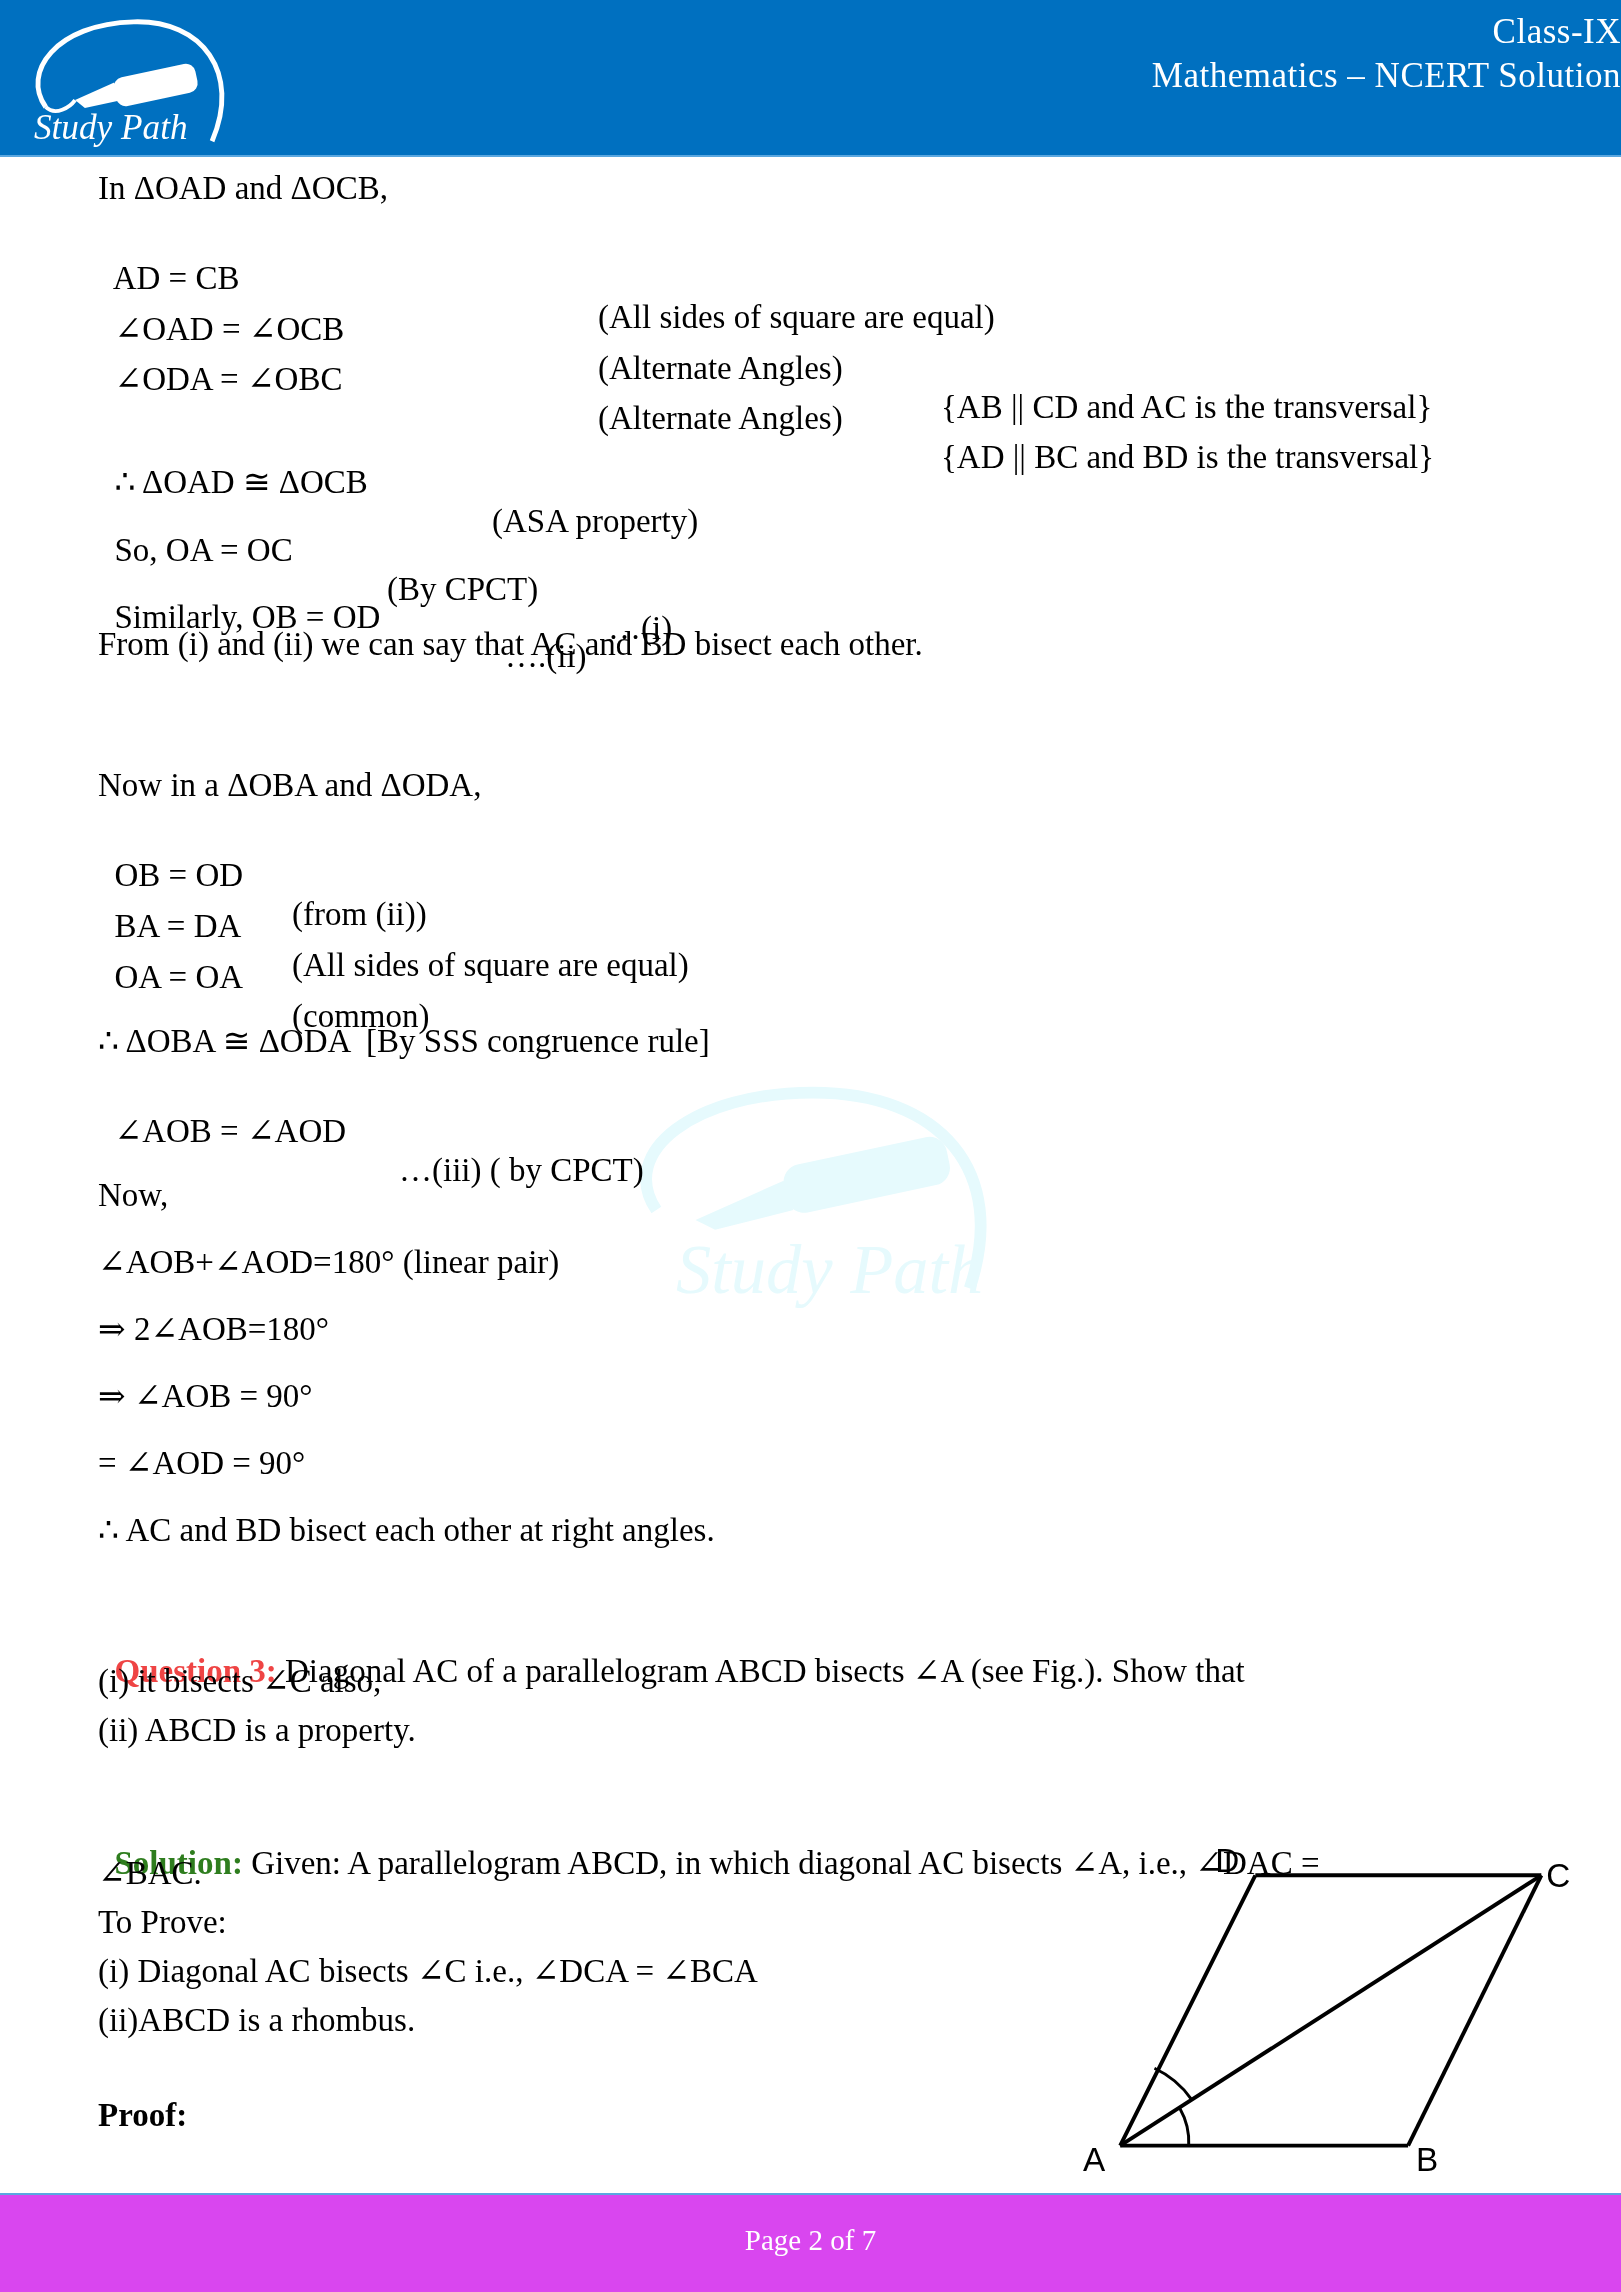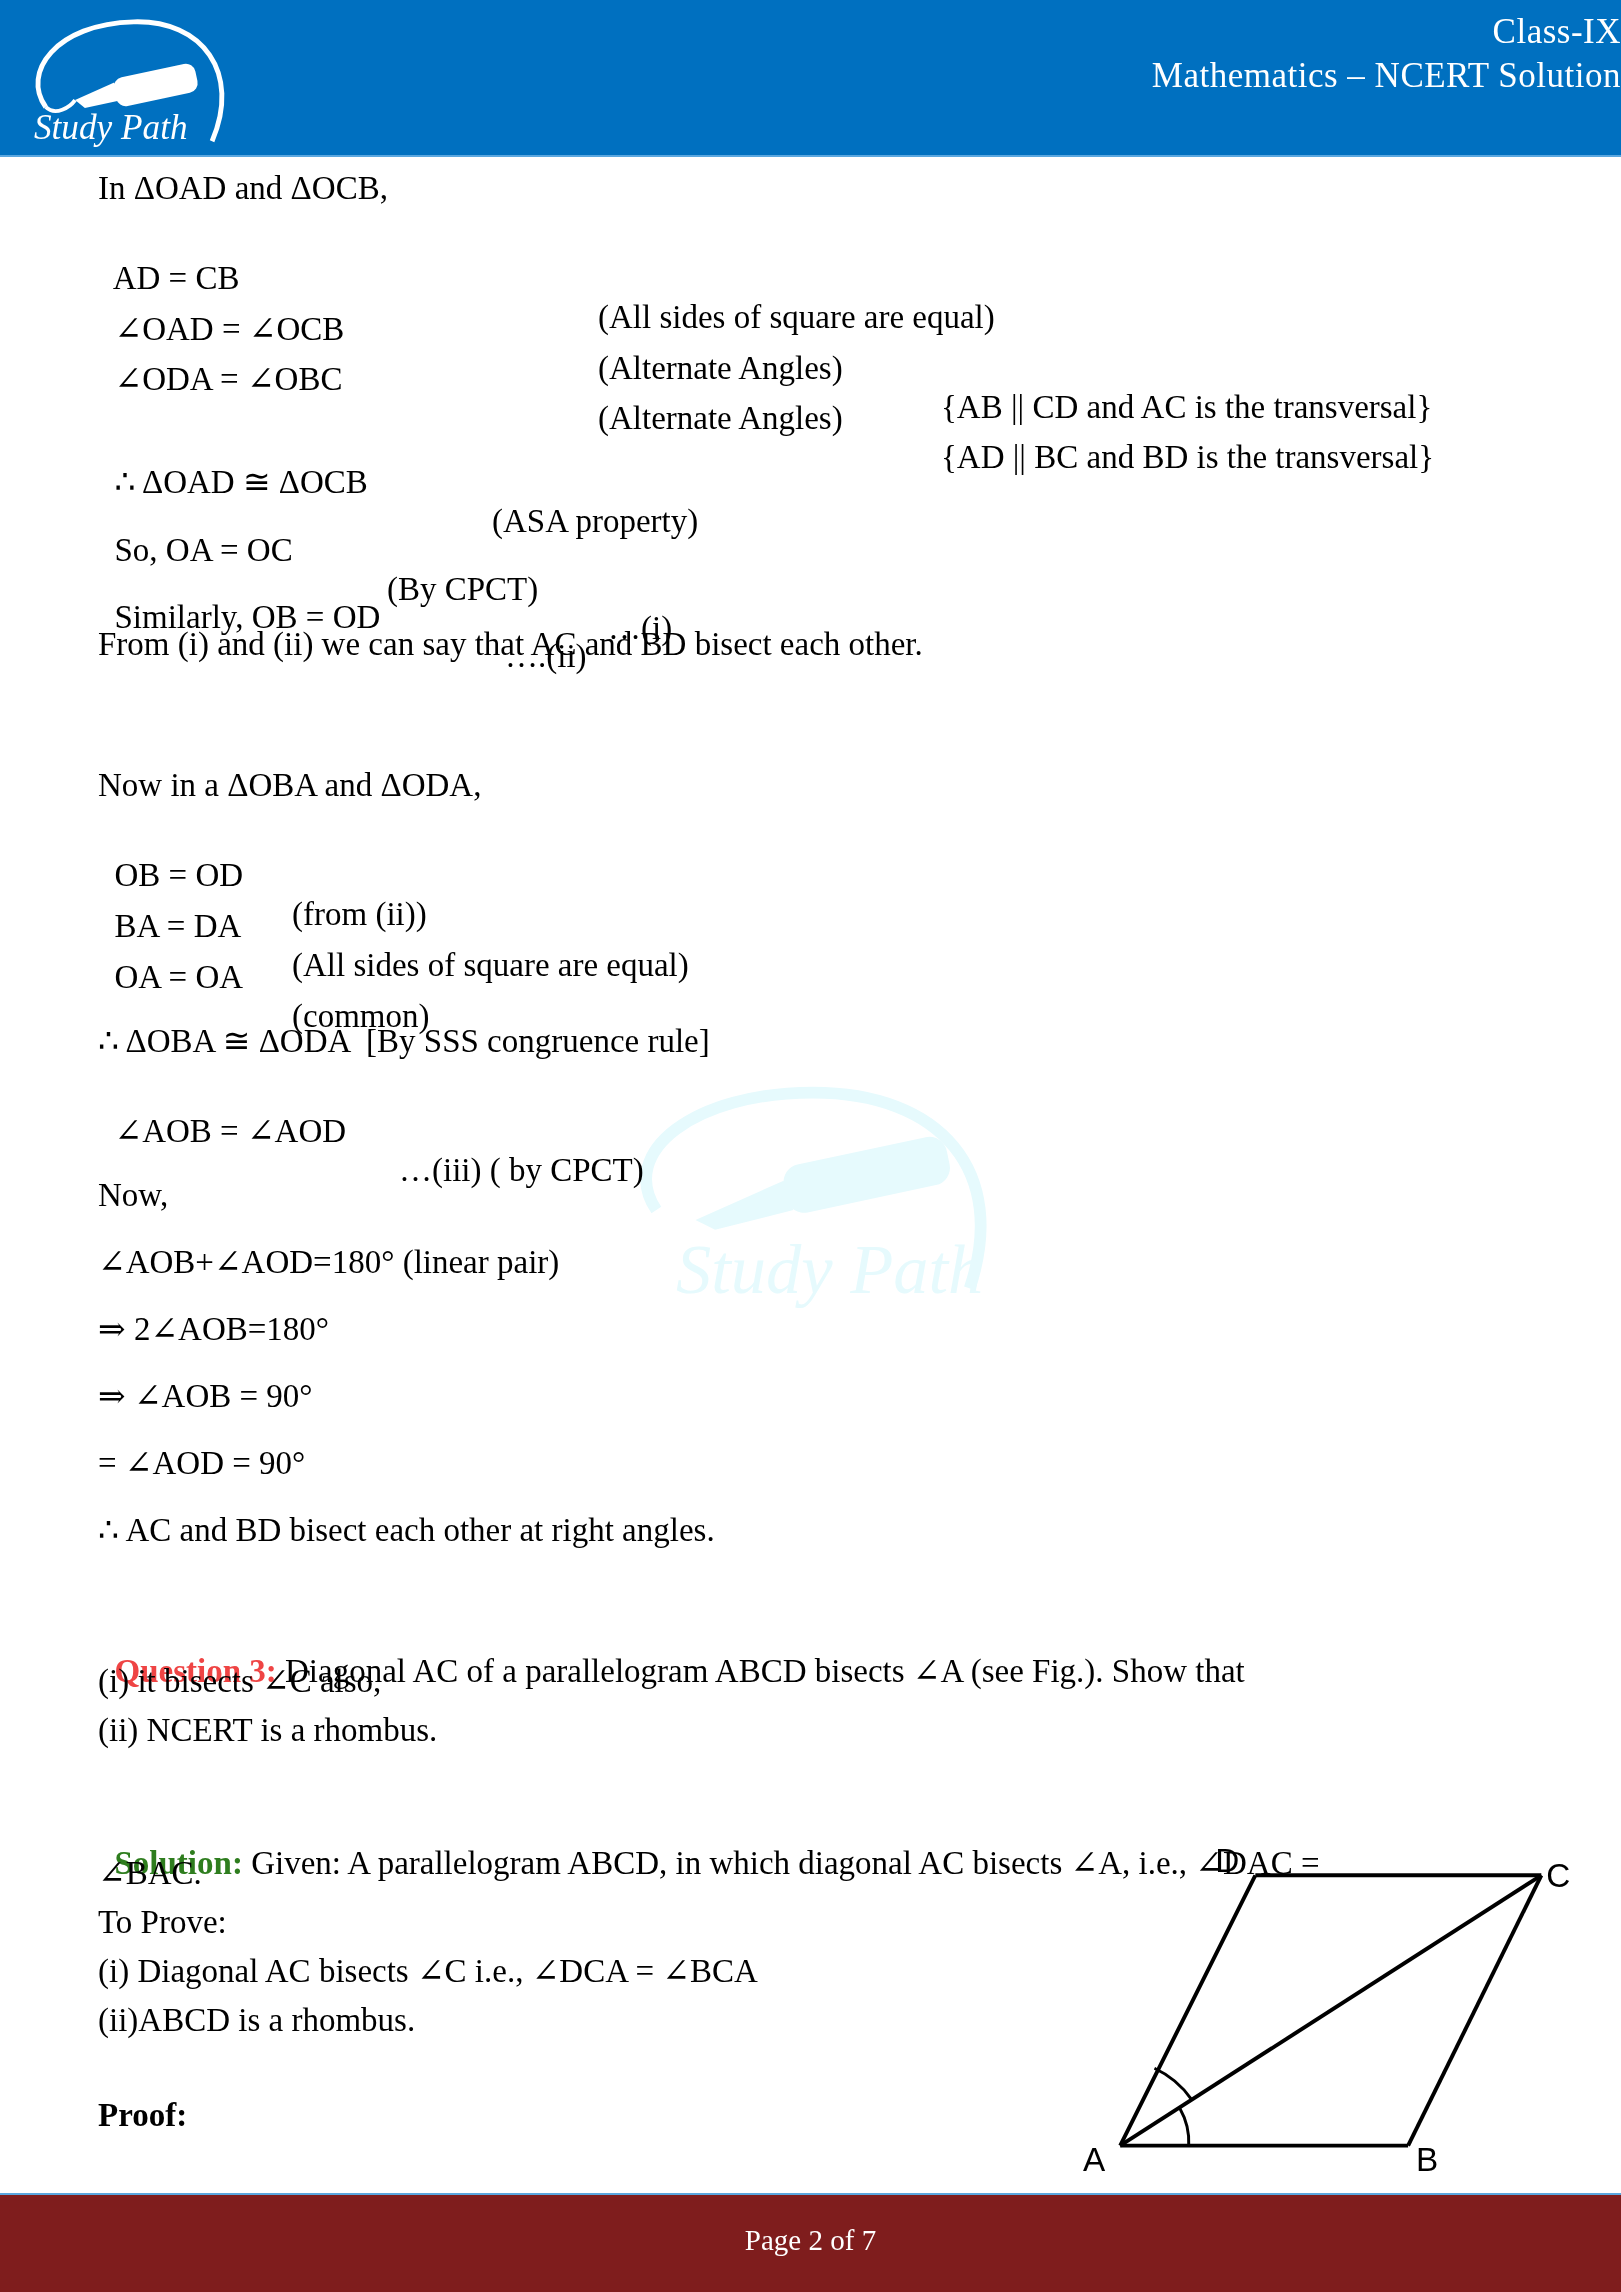--- a/index.html
+++ b/index.html
@@ -13,21 +13,21 @@
     }
     .header .titles {
       position: absolute; left: 0; right: 0; top: 9.8px; text-align: right;
       font-family: "Liberation Serif", "DejaVu Serif", serif; font-size: 35px; line-height: 44px;
       letter-spacing: 0.5px;
     }
     .logo { position: absolute; left: 15.7px; top: 13.7px; width: 216px; height: 137px; }
 
     .footer {
       position: absolute; left: 0; top: 2193px; width: 1621px; height: 100px;
-      background: #7f1d1d; border-top: 2px solid #5aa7e0;
+      background: #d946ef; border-top: 2px solid #5aa7e0;
     }
     .footer .pageno {
       position: absolute; left: 0; right: 0; top: 29px; text-align: center;
       color: #fff; font-family: "Liberation Serif", "DejaVu Serif", serif; font-size: 29px;
     }
 
     .watermark { position: absolute; left: 617px; top: 1073px; width: 392px; height: 235px; opacity: 1; }
 
     .line {
       position: absolute; left: 98px; white-space: pre;
@@ -121,21 +121,21 @@
 <div class="line" style="top:1243px">∠AOB+∠AOD=180° (linear pair)</div>
 <div class="line" style="top:1310px">⇒ 2∠AOB=180°</div>
 <div class="line" style="top:1377px">⇒ ∠AOB = 90°</div>
 <div class="line" style="top:1444px">= ∠AOD = 90°</div>
 <div class="line" style="top:1511px">∴ AC and BD bisect each other at right angles.</div>
 
 <div class="line" style="top:1613px">
   <span class="q-label">Question 3:</span><span> Diagonal AC of a parallelogram ABCD bisects ∠A (see Fig.). Show that</span>
 </div>
 <div class="line" style="top:1662px">(i) it bisects ∠C also,</div>
-<div class="line" style="top:1711px">(ii) NCERT is a rhombus.</div>
+<div class="line" style="top:1711px">(ii) ABCD is a property.</div>
 
 <div class="line" style="top:1805px">
   <span class="s-label">Solution:</span><span> Given: A parallelogram ABCD, in which diagonal AC bisects ∠A, i.e., ∠DAC =</span>
 </div>
 <div class="line" style="top:1854px">∠BAC.</div>
 <div class="line" style="top:1903px">To Prove:</div>
 <div class="line" style="top:1952px">(i) Diagonal AC bisects ∠C i.e., ∠DCA = ∠BCA</div>
 <div class="line" style="top:2001px">(ii)ABCD is a rhombus.</div>
 <div class="line proof" style="top:2096px">Proof:</div>
 

